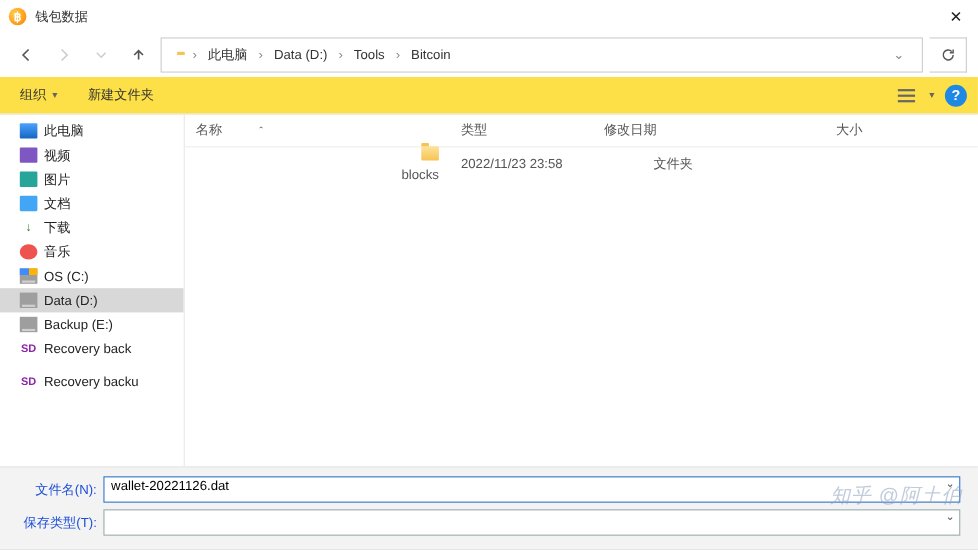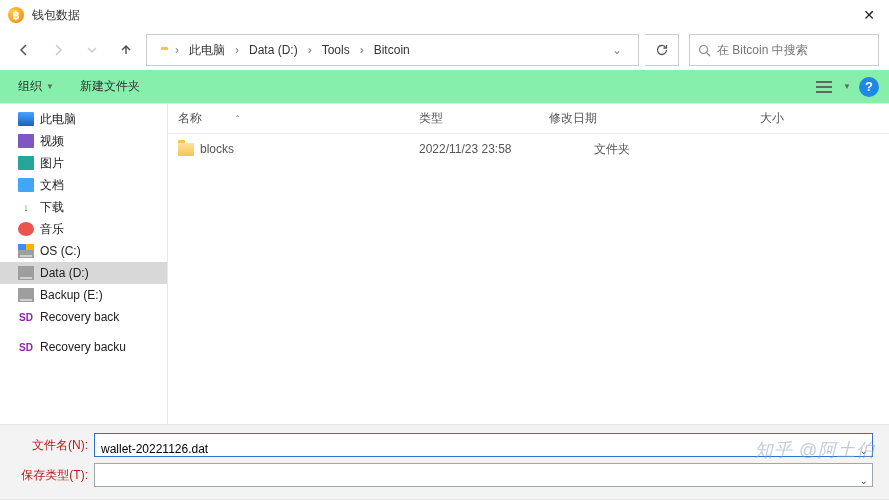--- a/index.html
+++ b/index.html
@@ -19,21 +19,21 @@
 .addrbar { flex:1; height:32px; border:1px solid #ccc; background:#fff; display:flex; align-items:center; padding:0 6px; gap:4px; }
 .addrbar .folder-ic { color:#f8c471; width:16px; text-align:center; }
 .crumb { padding:2px 4px; color:#333; cursor:pointer; white-space:nowrap; }
 .crumb-sep { color:#888; padding:0 2px; }
 .addr-drop { margin-left:auto; padding:0 10px; color:#888; cursor:pointer; }
 .refresh-btn { width:34px; height:32px; border:1px solid #ccc; border-left:none; display:flex; align-items:center; justify-content:center; color:#555; cursor:pointer; }
 .searchbox { width:190px; height:32px; border:1px solid #ccc; margin-left:4px; display:flex; align-items:center; padding:0 8px; color:#888; gap:6px; }
 .searchbox input { border:none; outline:none; flex:1; font-size:12px; color:#333; background:transparent; }
 
 
-.toolbar { height:34px; display:flex; align-items:center; padding:0 10px; border-bottom:1px solid #e8e8e8; background:#86efac; gap:10px; }
+.toolbar { height:34px; display:flex; align-items:center; padding:0 10px; border-bottom:1px solid #e8e8e8; background:#fde047; gap:10px; }
 .tool-btn { padding:4px 8px; color:#333; cursor:pointer; display:flex; align-items:center; gap:4px; }
 .tool-btn .drop { font-size:8px; color:#666; }
 .toolbar .rspace { margin-left:auto; display:flex; align-items:center; gap:8px; }
 .view-ic { width:22px; height:22px; display:flex; align-items:center; justify-content:center; cursor:pointer; color:#555; }
 .help-ic { width:20px; height:20px; border-radius:50%; background:#1e88e5; color:#fff; display:flex; align-items:center; justify-content:center; font-weight:bold; font-size:13px; cursor:pointer; }
 
 
 .main { display:flex; height:320px; }
 .sidebar { width:168px; border-right:1px solid #e8e8e8; overflow:hidden; padding:4px 0; }
 .sb-item { height:22px; display:flex; align-items:center; padding:0 10px 0 18px; gap:6px; cursor:pointer; color:#222; white-space:nowrap; }
@@ -53,29 +53,29 @@
 
 .filepane { flex:1; display:flex; flex-direction:column; }
 .colhdr { height:30px; display:flex; align-items:center; border-bottom:1px solid #eee; color:#555; }
 .col { padding:0 10px; }
 .c-name { width:241px; display:flex; align-items:center; gap:34px; }
 .c-date { width:175px; }
 .c-type { width:130px; }
 .c-size { width:80px;text-align:right; }
 .sort-ic { font-size:9px; color:#666; }
 .row { height:30px; display:flex; align-items:center; color:#555; }
-.row .c-name { display:flex; gap:6px; align-items:flex-end; }
+.row .c-name { display:flex; gap:6px; align-items:flex-end;flex-direction:column; }
 .folder-icon { width:16px; height:13px; background:linear-gradient(#ffe29a,#f5c453); border-radius:1px; position:relative; }
 .folder-icon::before { content:""; position:absolute; top:-3px; left:0; width:7px; height:3px; background:#f5c453; border-radius:1px 1px 0 0; }
 
 
 .bottomform { background:#f3f3f3; padding:8px 16px 6px 16px; border-top:1px solid #e5e5e5; }
 .form-row { display:flex; align-items:center; margin-bottom:6px; gap:6px; }
-.form-row label { width:72px; text-align:right; color:#b91c1c; }
-.form-row .combo { flex:1; height:24px; border:1px solid #9aa; background:#fff; display:flex; align-items:flex-end; padding:0 6px; position:relative; }
+.form-row label { width:72px; text-align:right; color:#1d4ed8; }
+.form-row .combo { flex:1; height:24px; border:1px solid #9aa; background:#fff; display:flex; align-items:flex-start; padding:0 6px; position:relative; }
 .form-row .combo.highlight { border:1px solid #2f72c9; }
 .combo input { border:none; outline:none; flex:1; font-size:12px; background:transparent; }
 .combo .dd { position:absolute; right:4px; color:#555; font-size:10px; cursor:pointer; }
 
 
 .footer { height:36px; background:#f3f3f3; display:flex; align-items:center; padding:0 12px; border-top:1px solid #e5e5e5; }
 
 
 .watermark { position:absolute; right:14px; bottom:38px; color:rgba(140,160,190,0.55); font-size:18px; font-style:italic; pointer-events:none; letter-spacing:1px; }
 
@@ -123,29 +123,20 @@
     <span class="crumb">Tools</span>
     <span class="crumb-sep">›</span>
     <span class="crumb">Bitcoin</span>
     <span class="addr-drop">⌄</span>
   </div>
   <div class="refresh-btn">
       <svg width="14" height="14" viewBox="0 0 14 14">
         <path d="M11.5 7a4.5 4.5 0 1 1-1.3-3.2M11.5 2v3h-3" stroke="#555" stroke-width="1.3" fill="none"></path>
       </svg>
     </div>
-  <div class="searchbox">
-    <span>
-        <svg width="13" height="13" viewBox="0 0 13 13">
-          <circle cx="5.5" cy="5.5" r="4" stroke="#888" stroke-width="1.2" fill="none"></circle>
-          <line x1="8.5" y1="8.5" x2="12" y2="12" stroke="#888" stroke-width="1.2"></line>
-        </svg>
-      </span>
-    <input placeholder="在 Bitcoin 中搜索" style="">
-  </div>
 </div>
 
 <div class="toolbar">
   <div class="tool-btn">
       <span>组织</span>
       <span class="drop">▼</span>
     </div>
   <div class="tool-btn">
       <span>新建文件夹</span>
     </div>

